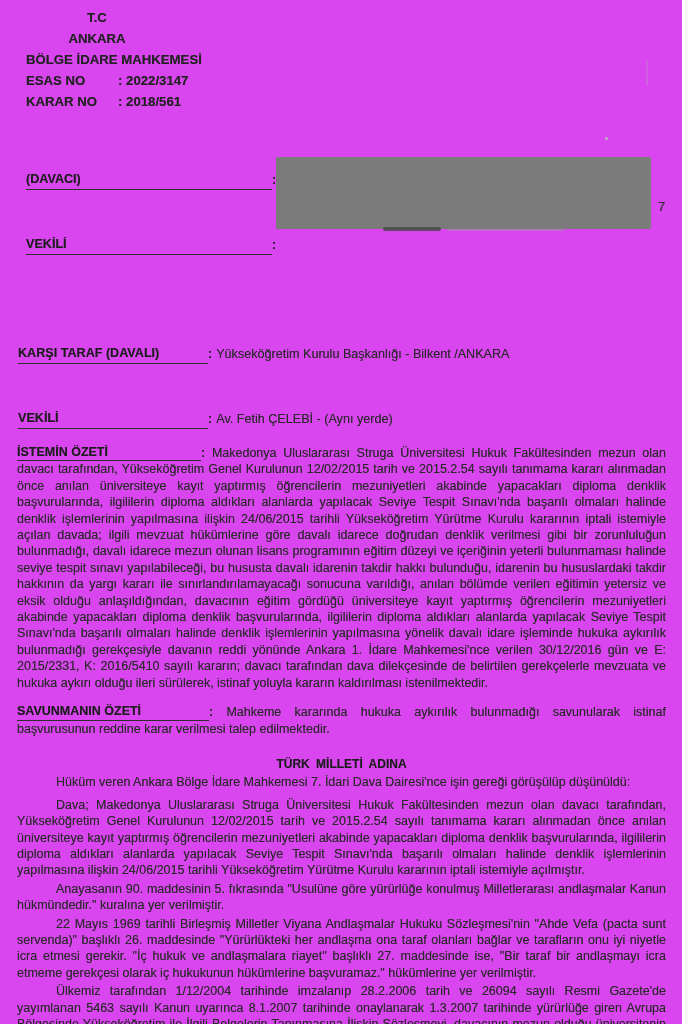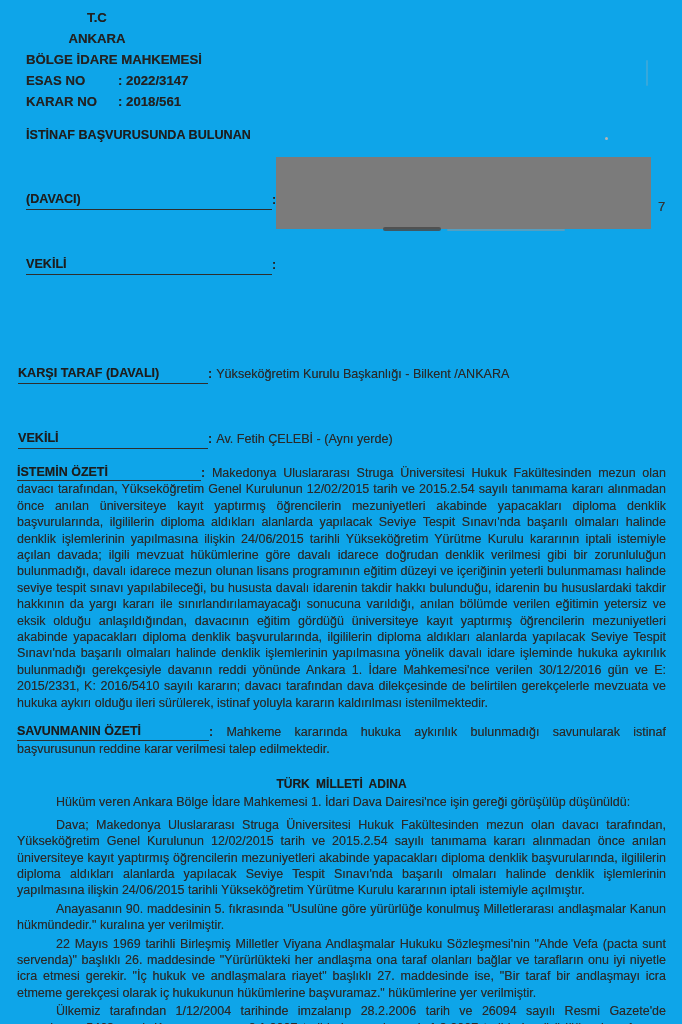--- a/index.html
+++ b/index.html
@@ -1,19 +1,19 @@
 <!DOCTYPE html>
 <html><head>
 <meta charset="utf-8">
 <style>
   html,body{margin:0;padding:0;background:#e8e8e8;}
   .page{
     position:relative;
     width:682px;height:1024px;
-    background:#0ea5e9;
+    background:#d946ef;
     overflow:hidden;
     font-family:"Liberation Sans","DejaVu Sans",sans-serif;
     color:#262626;
     box-sizing:border-box;
     padding:7px 16px 0 17px;
     text-shadow:0 0 .4px rgba(40,40,40,.55);
   }
   
   .hdr{margin-left:9px;width:186px;font-weight:bold;font-size:13.2px;line-height:21px;color:#222;}
   .hdr .c{width:142px;text-align:center;}
@@ -61,21 +61,20 @@
       <span class="k">ESAS NO</span>
       <span class="v">: 2022/3147</span>
     </div>
     <div class="kv">
       <span class="k">KARAR NO</span>
       <span class="v">: 2018/561</span>
     </div>
   </div>
 
   <div class="pblock first">
-    <div class="prow ptitle">İSTİNAF BAŞVURUSUNDA BULUNAN</div>
     <div class="prow">
       <span class="plabel w1">(DAVACI)</span><span class="pcolon">:</span>
     </div>
     <div class="prow">
       <span class="plabel w1">VEKİLİ</span><span class="pcolon">:</span>
     </div>
   </div>
 
   <div class="pblock second">
     <div class="prow">
@@ -91,21 +90,21 @@
     <p class="sec" style="margin:15px 0 0 0;">
       <span class="inlineh w3">İSTEMİN ÖZETİ</span><span class="hcolon">:</span><span> Makedonya Uluslararası Struga Üniversitesi Hukuk Fakültesinden mezun olan davacı tarafından, Yükseköğretim Genel Kurulunun 12/02/2015 tarih ve 2015.2.54 sayılı tanımama kararı alınmadan önce anılan üniversiteye kayıt yaptırmış öğrencilerin mezuniyetleri akabinde yapacakları diploma denklik başvurularında, ilgililerin diploma aldıkları alanlarda yapılacak Seviye Tespit Sınavı'nda başarılı olmaları halinde denklik işlemlerinin yapılmasına ilişkin 24/06/2015 tarihli Yükseköğretim Yürütme Kurulu kararının iptali istemiyle açılan davada; ilgili mevzuat hükümlerine göre davalı idarece doğrudan denklik verilmesi gibi bir zorunluluğun bulunmadığı, davalı idarece mezun olunan lisans programının eğitim düzeyi ve içeriğinin yeterli bulunmaması halinde seviye tespit sınavı yapılabileceği, bu hususta davalı idarenin takdir hakkı bulunduğu, idarenin bu hususlardaki takdir hakkının da yargı kararı ile sınırlandırılamayacağı sonucuna varıldığı, anılan bölümde verilen eğitimin yetersiz ve eksik olduğu anlaşıldığından, davacının eğitim gördüğü üniversiteye kayıt yaptırmış öğrencilerin mezuniyetleri akabinde yapacakları diploma denklik başvurularında, ilgililerin diploma aldıkları alanlarda yapılacak Seviye Tespit Sınavı'nda başarılı olmaları halinde denklik işlemlerinin yapılmasına yönelik davalı idare işleminde hukuka aykırılık bulunmadığı gerekçesiyle davanın reddi yönünde Ankara 1. İdare Mahkemesi'nce verilen 30/12/2016 gün ve E: 2015/2331, K: 2016/5410 sayılı kararın;  davacı tarafından dava dilekçesinde de belirtilen gerekçelerle mevzuata ve hukuka aykırı olduğu ileri sürülerek,  istinaf yoluyla kararın kaldırılması istenilmektedir.</span>
     </p>
 
     <p class="savunma" style="margin:12px 0 0 0;">
       <span class="inlineh w4">SAVUNMANIN ÖZETİ</span><span class="hcolon">:</span><span> Mahkeme kararında hukuka aykırılık bulunmadığı savunularak istinaf başvurusunun  reddine karar verilmesi  talep edilmektedir.</span>
     </p>
 
     <div class="center-head">TÜRK MİLLETİ ADINA</div>
 
-    <p class="para">Hüküm veren Ankara  Bölge İdare Mahkemesi 1. İdari Dava Dairesi'nce  işin gereği görüşülüp düşünüldü:</p>
+    <p class="para">Hüküm veren Ankara  Bölge İdare Mahkemesi 7. İdari Dava Dairesi'nce  işin gereği görüşülüp düşünüldü:</p>
     <p class="para" style="margin-top:6px;">Dava; Makedonya Uluslararası Struga Üniversitesi Hukuk Fakültesinden mezun olan davacı tarafından, Yükseköğretim Genel Kurulunun 12/02/2015 tarih ve 2015.2.54 sayılı tanımama kararı alınmadan önce anılan üniversiteye kayıt yaptırmış öğrencilerin mezuniyetleri akabinde yapacakları diploma denklik başvurularında, ilgililerin diploma aldıkları alanlarda yapılacak Seviye Tespit Sınavı'nda başarılı olmaları halinde denklik işlemlerinin yapılmasına ilişkin 24/06/2015 tarihli Yükseköğretim Yürütme Kurulu kararının iptali istemiyle açılmıştır.</p>
     <p class="para">Anayasanın 90. maddesinin 5. fıkrasında "Usulüne göre yürürlüğe konulmuş Milletlerarası andlaşmalar Kanun hükmündedir." kuralına yer verilmiştir.</p>
     <p class="para">22 Mayıs 1969 tarihli Birleşmiş Milletler Viyana Andlaşmalar Hukuku Sözleşmesi'nin "Ahde Vefa (pacta sunt servenda)" başlıklı 26. maddesinde "Yürürlükteki her andlaşma ona taraf olanları bağlar ve tarafların onu iyi niyetle icra etmesi gerekir.  "İç hukuk ve andlaşmalara   riayet" başlıklı 27. maddesinde ise, "Bir taraf bir andlaşmayı icra etmeme gerekçesi olarak iç hukukunun hükümlerine başvuramaz." hükümlerine yer verilmiştir.</p>
     <p class="para cut">Ülkemiz tarafından 1/12/2004 tarihinde imzalanıp 28.2.2006 tarih ve 26094 sayılı Resmi Gazete'de yayımlanan 5463 sayılı Kanun uyarınca 8.1.2007 tarihinde onaylanarak 1.3.2007 tarihinde yürürlüğe giren Avrupa Bölgesinde Yükseköğretim ile İlgili Belgelerin Tanınmasına İlişkin Sözleşmeyi, davacının mezun olduğu üniversitenin bulunduğu ülke de imzalayarak bu sözleşmeye taraf olduğu, anılan Sözleşmenin I. Bölümünde "Tanıma", bir yabancı eğitim belgesinin, eğitim ve/veya iş etkinliklerinde kullanılmak üzere yetkili</p>
   </div>
 
   <div class="redaction"></div>
   <div class="smudge1"></div>
   <div class="smudge2"></div>
   <div class="pagenum">7</div>

